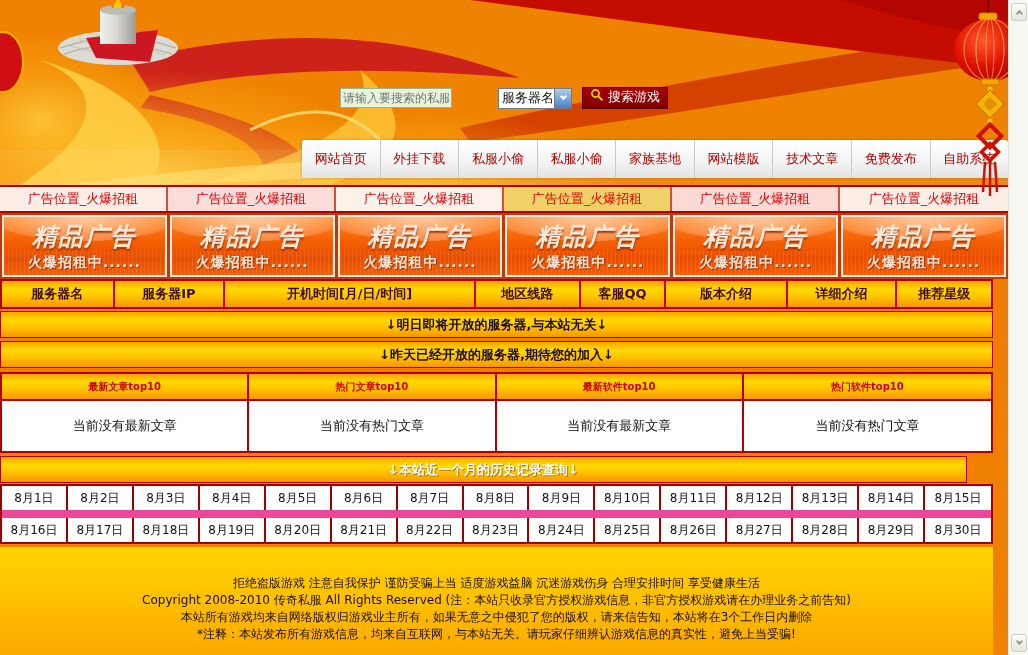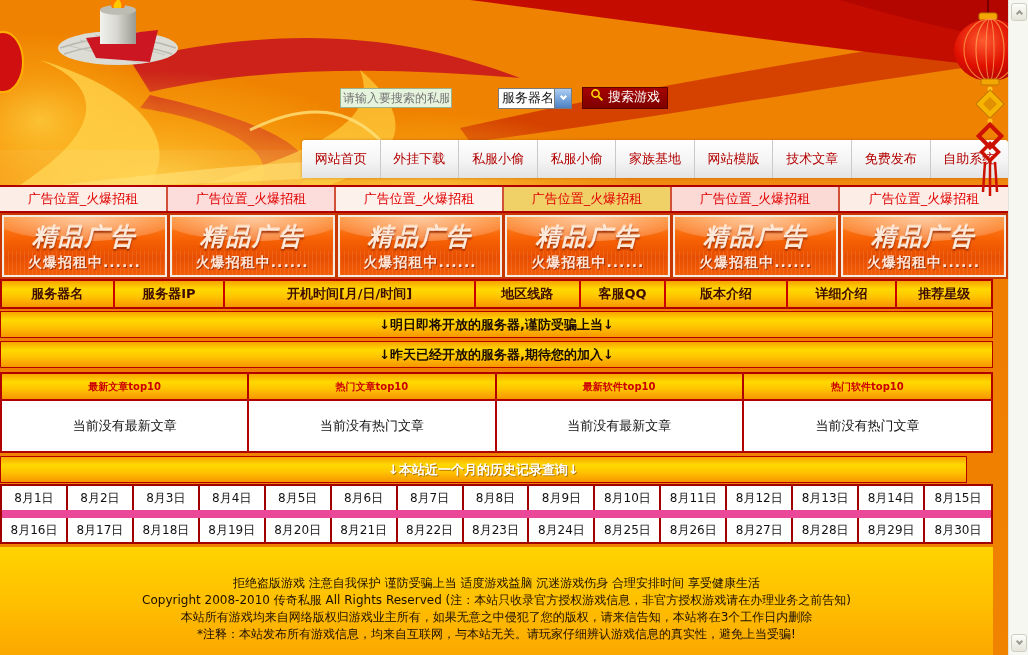--- a/index.html
+++ b/index.html
@@ -241,21 +241,21 @@
   <div class="server-header-cell">服务器名</div>
       <div class="server-header-cell">服务器IP</div>
       <div class="server-header-cell">开机时间[月/日/时间]</div>
       <div class="server-header-cell">地区线路</div>
       <div class="server-header-cell">客服QQ</div>
       <div class="server-header-cell">版本介绍</div>
       <div class="server-header-cell">详细介绍</div>
       <div class="server-header-cell">推荐星级</div>
     </div>
 
-  <div class="notice gold mt2">↓明日即将开放的服务器,谨防受骗上当↓</div>
+  <div class="notice gold mt2">↓明日即将开放的服务器,与本站无关↓</div>
   <div class="notice gold mt3">↓昨天已经开放的服务器,期待您的加入↓</div>
 
   <div class="articles">
 
   <div class="article-col">
       <div class="article-head gold">最新文章top10</div>
       <div class="article-empty">当前没有最新文章</div>
     </div>
       <div class="article-col">
       <div class="article-head gold">热门文章top10</div>

